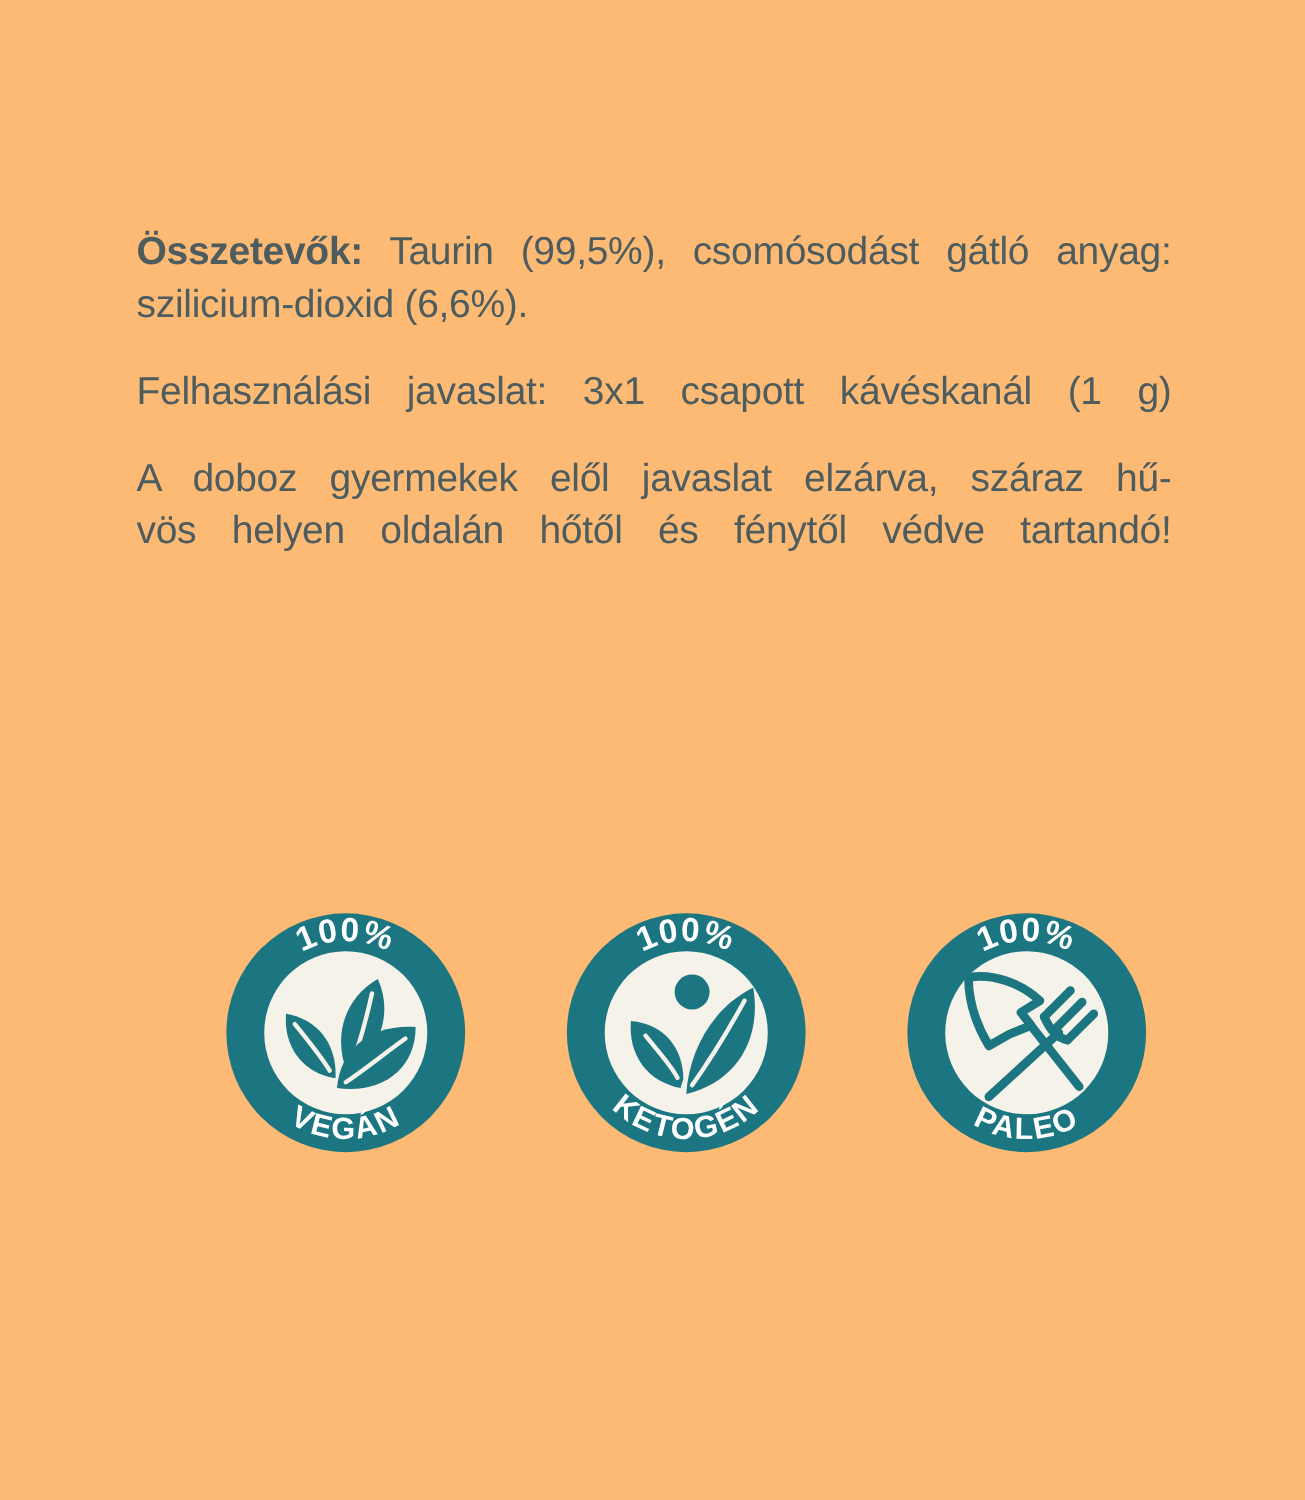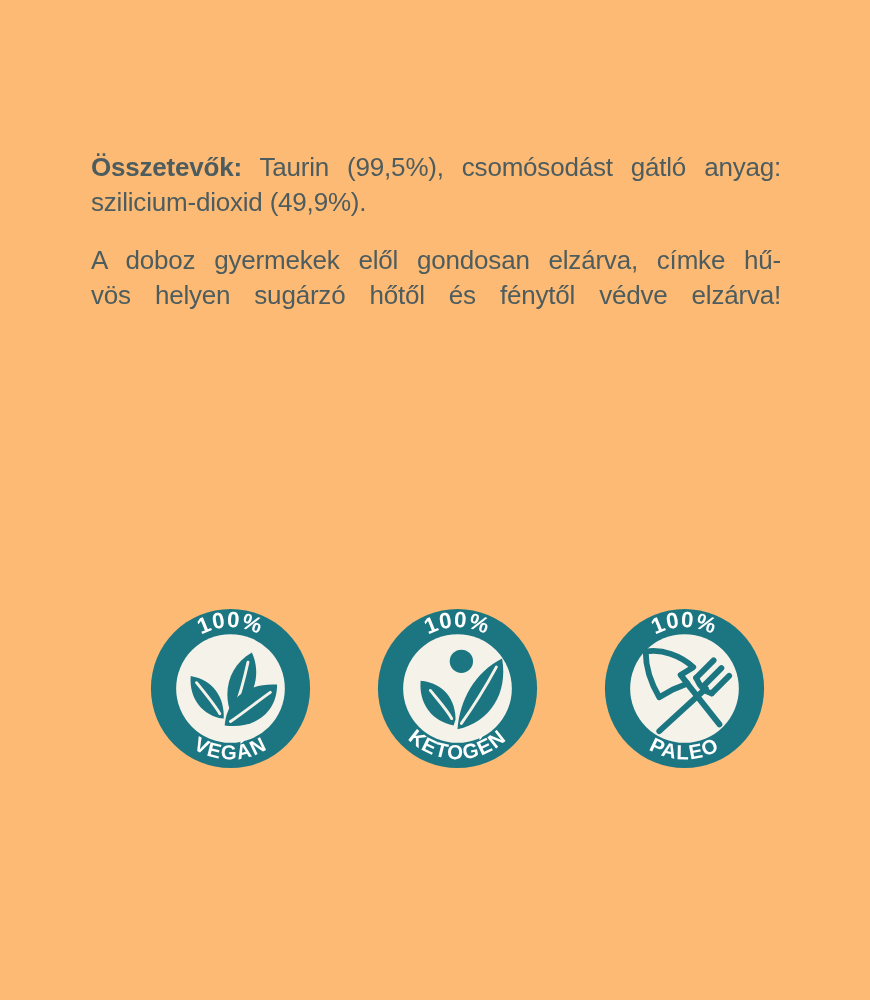--- a/index.html
+++ b/index.html
@@ -51,32 +51,33 @@
 </style>
 </head>
 <body>
 
 <div class="sheet">
 
   <div class="text-block">
 
     <p>
       <span class="line j"><b class="lead">Összetevők:</b><span> Taurin (99,5%), csomósodást gátló anyag:</span></span>
-      <span class="line">szilicium-dioxid (49,9%).</span>
+      <span class="line">szilicium-dioxid (6,6%).</span>
+    </p>
+
+    <p>
+      <span class="line j">Felhasználási javaslat: 3x1 csapott kávéskanál (1 g)</span>
     </p>
 
     <p>
     </p>
 
     <p>
-    </p>
-
-    <p>
-      <span class="line j">A doboz gyermekek elől gondosan elzárva, címke hű-</span>
-      <span class="line j">vös helyen sugárzó hőtől és fénytől védve elzárva!</span>
+      <span class="line j">A doboz gyermekek elől javaslat elzárva, száraz hű-</span>
+      <span class="line j">vös helyen oldalán hőtől és fénytől védve tartandó!</span>
     </p>
 
     <p>
     </p>
 
   </div>
 
   <div class="badges">
 
     <svg class="badge" viewBox="0 0 170 170">

